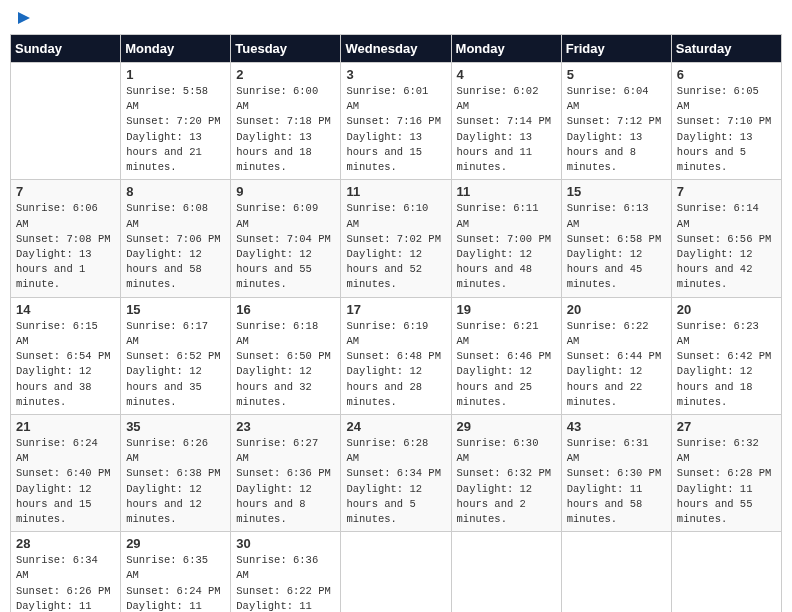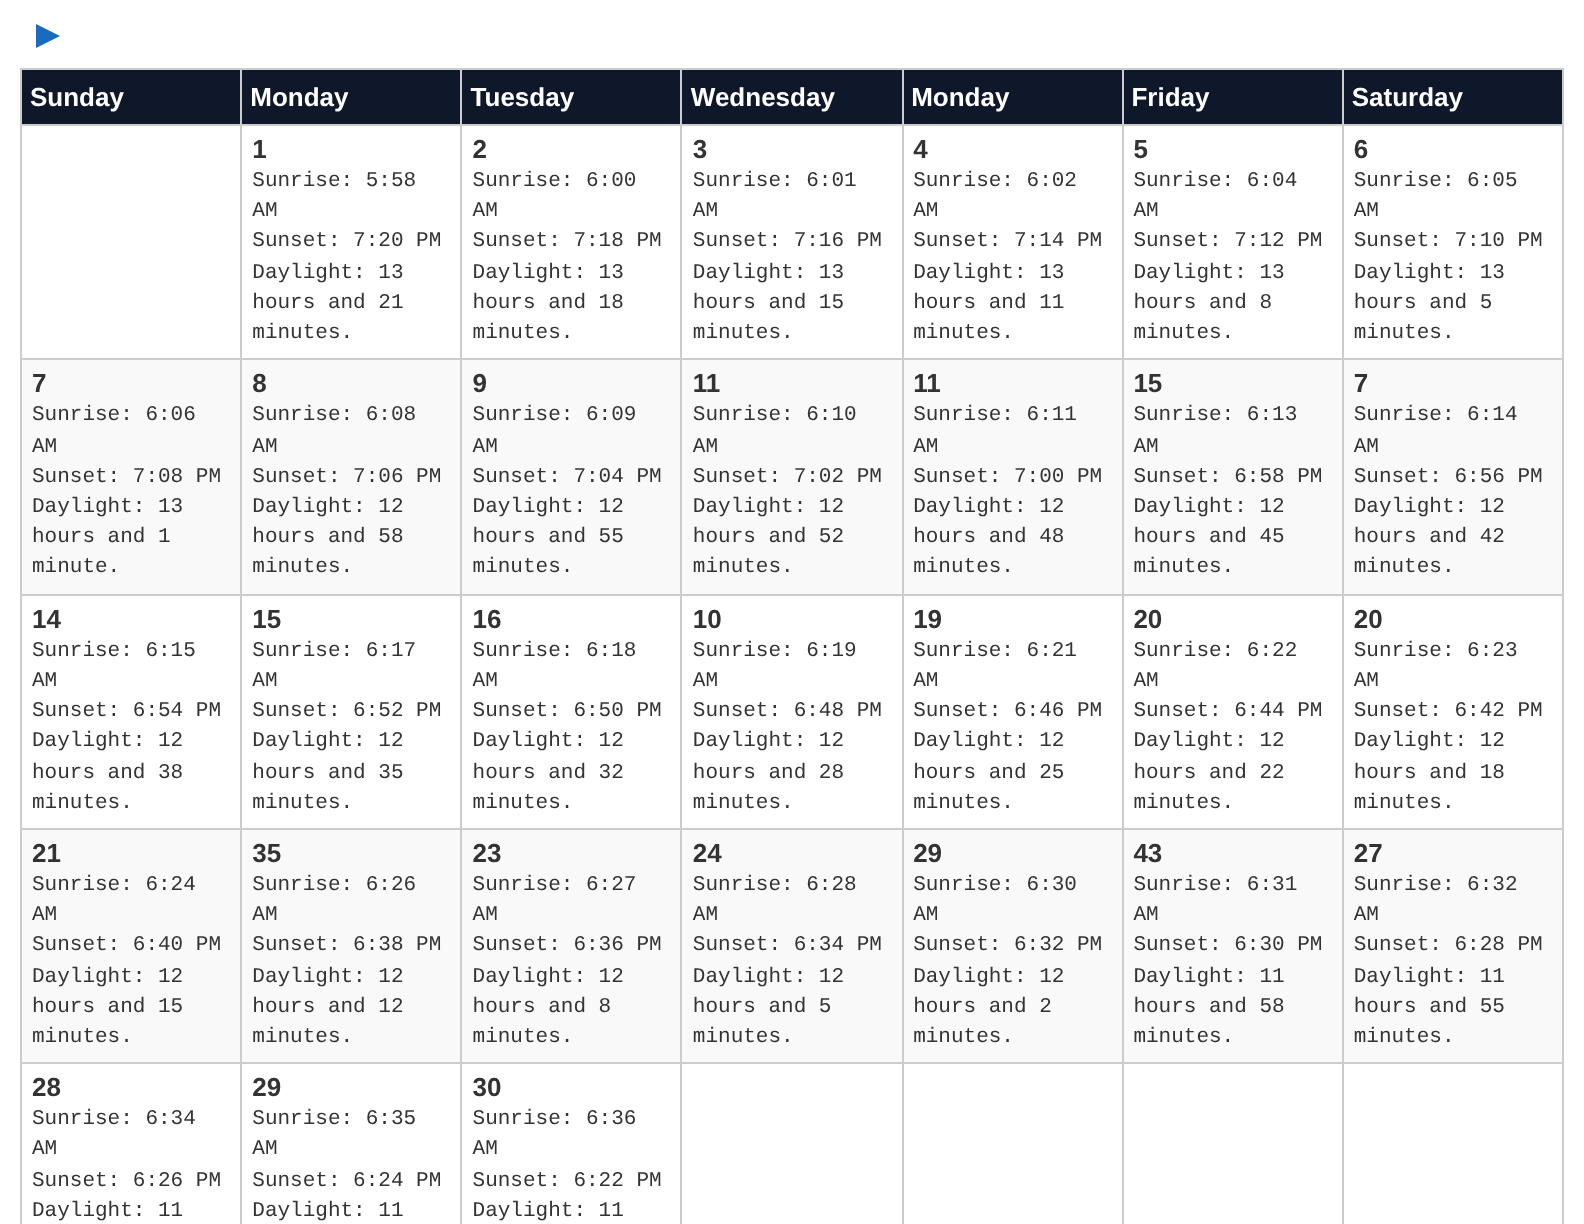--- a/index.html
+++ b/index.html
@@ -185,21 +185,21 @@
         </td>
         <td>
           <span class="day-number">15</span>
           <div class="day-info">Sunrise: 6:17 AM<br>Sunset: 6:52 PM<br>Daylight: 12 hours and 35 minutes.</div>
         </td>
         <td>
           <span class="day-number">16</span>
           <div class="day-info">Sunrise: 6:18 AM<br>Sunset: 6:50 PM<br>Daylight: 12 hours and 32 minutes.</div>
         </td>
         <td>
-          <span class="day-number">10</span>
+          <span class="day-number">17</span>
           <div class="day-info">Sunrise: 6:19 AM<br>Sunset: 6:48 PM<br>Daylight: 12 hours and 28 minutes.</div>
         </td>
         <td>
           <span class="day-number">19</span>
           <div class="day-info">Sunrise: 6:21 AM<br>Sunset: 6:46 PM<br>Daylight: 12 hours and 25 minutes.</div>
         </td>
         <td>
           <span class="day-number">20</span>
           <div class="day-info">Sunrise: 6:22 AM<br>Sunset: 6:44 PM<br>Daylight: 12 hours and 22 minutes.</div>
         </td>

